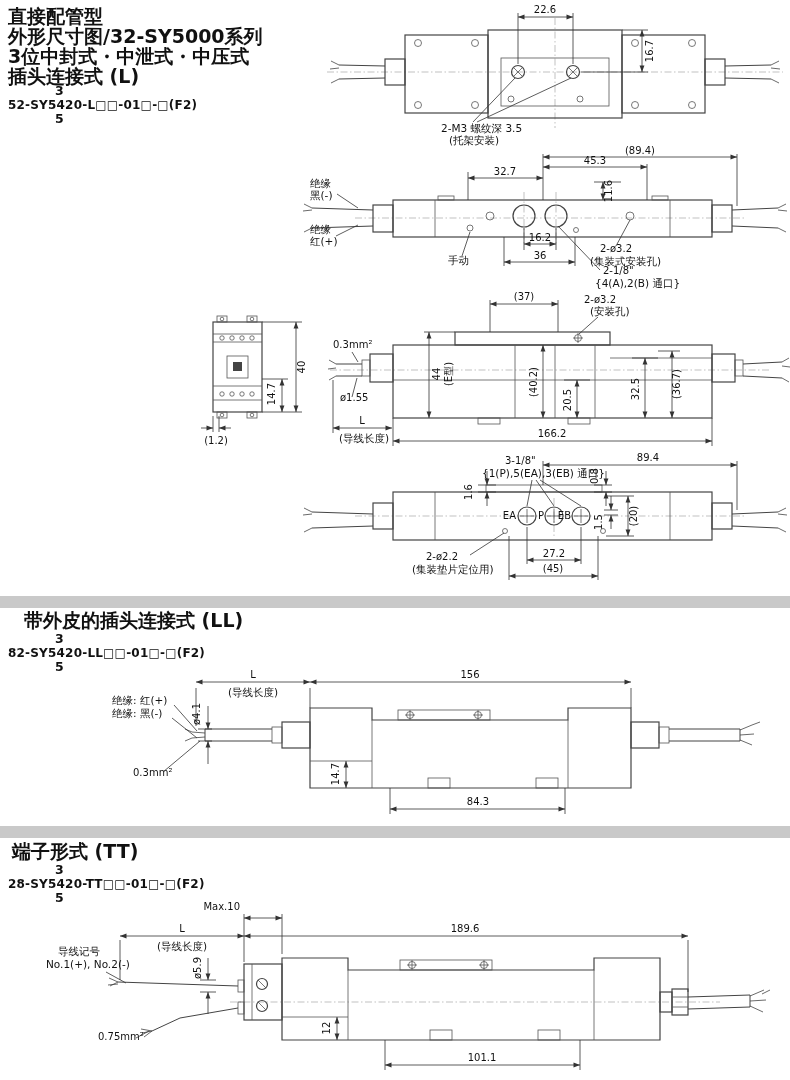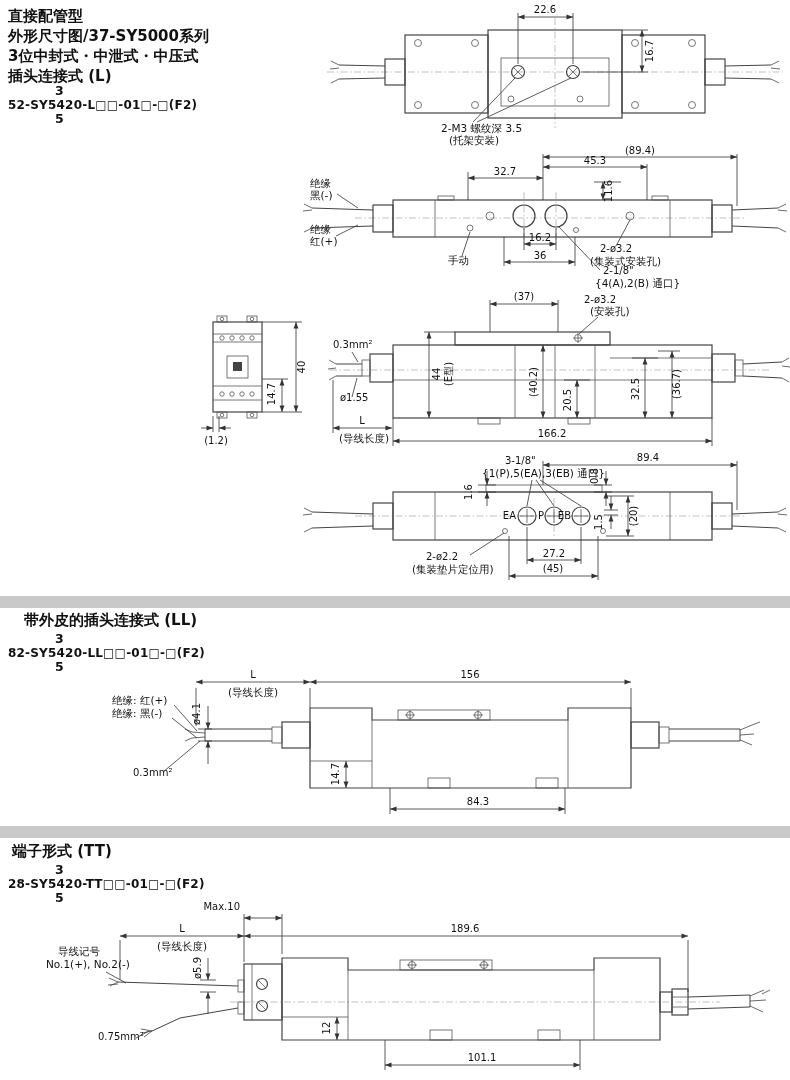--- a/index.html
+++ b/index.html
@@ -1,38 +1,38 @@
 <!DOCTYPE html>
 <html><head>
 <meta charset="utf-8">
 <style>
   html,body{margin:0;padding:0;}
   body{width:790px;height:1080px;position:relative;background:#fff;
        font-family:"DejaVu Sans","Liberation Sans",sans-serif;color:#111;overflow:hidden;}
   .abs{position:absolute;}
-  .h1{font-size:15px;font-weight:700;line-height:20px;white-space:nowrap;}
+  .h1{font-size:19px;font-weight:700;line-height:20px;white-space:nowrap;}
   .model{font-size:12px;font-weight:700;white-space:nowrap;letter-spacing:.2px;}
   .ss{font-size:12.5px;font-weight:700;line-height:14px;margin-left:47px;}
   .sep{left:0;width:790px;height:12px;background:#c9c9c9;}
   svg{overflow:visible;}
   svg text{font-size:10px;fill:#111;font-family:"DejaVu Sans","Liberation Sans",sans-serif;}
   svg text.n{font-size:10.5px;}
   .o{fill:none;stroke:#444;stroke-width:1.2;}
   .o2{fill:none;stroke:#555;stroke-width:.8;}
   .d{fill:none;stroke:#333;stroke-width:.8;}
   .cl{fill:none;stroke:#999;stroke-width:.6;stroke-dasharray:7 2.5 1.5 2.5;}
   .w{fill:none;stroke:#444;stroke-width:1;}
   .fr{fill:none;stroke:#444;stroke-width:.8;}
 </style>
 </head>
 <body>
 
 <div class="abs" style="left:8px;top:6px;">
   <div class="h1">直接配管型</div>
-  <div class="h1">外形尺寸图/37-SY5000系列</div>
+  <div class="h1">外形尺寸图/32-SY5000系列</div>
   <div class="h1">3位中封式・中泄式・中压式</div>
   <div class="h1">插头连接式 (L)</div>
 </div>
 <div class="abs" style="left:8px;top:84px;">
   <div class="ss">3</div>
   <div class="model">52-SY5420-L□□-01□-□(F2)</div>
   <div class="ss">5</div>
 </div>
 
 <svg class="abs" style="left:325px;top:2px;" width="460" height="144" viewBox="0 0 460 144">

